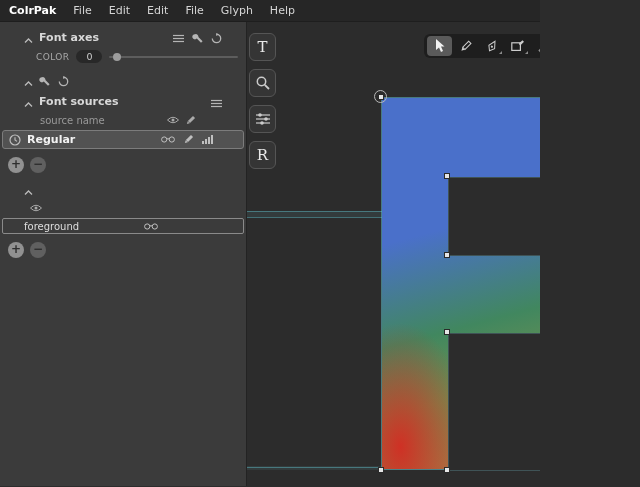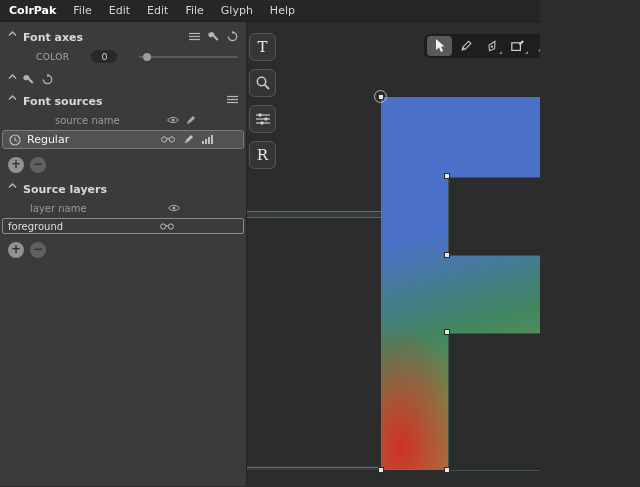--- a/index.html
+++ b/index.html
@@ -9,32 +9,32 @@
 
   
   .menubar{height:22px;background:#262626;display:flex;align-items:center;gap:17px;padding:0 9px;font-size:11px;color:#d4d4d4;border-bottom:1px solid #1e1e1e}
   .app-title{font-weight:bold;color:#fff}
   .menu-item{cursor:default}
 
   .body{display:flex;height:464px}
 
   
   .sidebar{width:247px;background:#3b3b3b;border-right:1px solid #232323;font-size:11px;color:#ccc;padding-top:5px;flex:none}
-  .sec{display:flex;align-items:flex-start;gap:6px;padding:4px 8px;height:21px}
+  .sec{display:flex;align-items:flex-end;gap:6px;padding:4px 24px;height:21px}
   .sec .title{font-weight:bold;color:#d8d8d8;flex:1}
   .hdr-icons{display:flex;align-items:center;gap:8px}
   .srow{display:flex;align-items:center;gap:6px;padding:2px 8px;color:#999;font-size:10px;height:16px}
   .row-selected{margin:2px 2px;background:#525252;border:1px solid #7c7c7c;border-radius:3px;display:flex;align-items:center;gap:6px;padding:0 6px;height:19px}
-  .row-selected .name{font-weight:normal;color:#f2f2f2;flex:1;font-size:11px}
-  .layer-box{margin:2px 2px;border:1px solid #8a8a8a;border-radius:2px;display:flex;align-items:center;gap:6px;padding:0 5px;height:16px;font-size:10px;color:#ddd}
+  .row-selected .name{font-weight:bold;color:#f2f2f2;flex:1;font-size:11px}
+  .layer-box{margin:2px 2px;border:1px solid #8a8a8a;border-radius:2px;display:flex;align-items:center;gap:6px;padding:0 21px;height:16px;font-size:10px;color:#ddd}
   .layer-box .name{flex:1}
   .addrem{display:flex;gap:6px;padding:6px 8px}
   .circle-btn{width:16px;height:16px;border-radius:50%;background:#919191;color:#2e2e2e;font-size:12px;line-height:14px;text-align:center;font-weight:bold;cursor:pointer}
   .circle-btn.minus{background:#606060}
-  .axis-row{display:flex;align-items:center;padding:2px 8px 7px 8px;gap:22px}
+  .axis-row{display:flex;align-items:center;padding:2px 8px 7px 8px;gap:7px}
   .axis-label{color:#a8a8a8;font-size:9px;margin-left:28px;letter-spacing:.4px}
   .axis-value{background:#282828;border-radius:7px;min-width:26px;text-align:center;font-size:9.5px;color:#ccc;padding:1px 5px;height:13px;line-height:11px}
   .slider{flex:1;position:relative;height:10px}
   .slider .track{position:absolute;left:0;right:0;top:4px;height:2px;background:#5d5d5d;border-radius:1px}
   .slider .thumb{position:absolute;left:4px;top:1px;width:8px;height:8px;border-radius:50%;background:#9d9d9d}
 
   
   .canvas{position:relative;flex:1;background:#2c2c2c;overflow:hidden}
   .tabcol{position:absolute;left:2px;top:11px;display:flex;flex-direction:column;gap:8px}
   .tab-btn{width:27px;height:28px;background:#353535;border:1px solid #555;border-radius:6px;display:flex;align-items:center;justify-content:center;color:#e8e8e8;cursor:pointer}
@@ -153,21 +153,21 @@
               <svg width="11" height="9">
                 <g stroke="#b5b5b5" stroke-width="1.2">
                   <line x1="0" y1="1.5" x2="11" y2="1.5"></line>
                   <line x1="0" y1="4.5" x2="11" y2="4.5"></line>
                   <line x1="0" y1="7.5" x2="11" y2="7.5"></line>
                 </g>
               </svg>
             </span>
         </span>
       </div>
-      <div class="srow" style="padding-left:55px;padding-right:50px">
+      <div class="srow" style="padding-left:40px;padding-right:50px">
         <span style="flex:1">source name</span>
         <span>
             <svg width="12" height="8">
               <path d="M0.5 4 Q6 -1.5 11.5 4 Q6 9.5 0.5 4 Z" fill="none" stroke="#aaa"></path>
               <circle cx="6" cy="4" r="1.5" fill="#aaa"></circle>
             </svg>
           </span>
         <span>
             <svg width="11" height="11">
               <g transform="rotate(45 5.5 5.5)">
@@ -215,24 +215,22 @@
         <span class="circle-btn">+</span>
         <span class="circle-btn minus">−</span>
       </div>
 
       <div class="sec">
         <span>
             <svg width="9" height="6" viewBox="0 0 9 6">
               <polyline points="1,4.5 4.5,1 8,4.5" fill="none" stroke="#bbb" stroke-width="1.3"></polyline>
             </svg>
           </span>
-        <span class="title">Source layers</span>
       </div>
       <div class="srow" style="padding-left:30px;padding-right:66px">
-        <span style="flex:1">layer name</span>
         <span>
             <svg width="12" height="8">
               <path d="M0.5 4 Q6 -1.5 11.5 4 Q6 9.5 0.5 4 Z" fill="none" stroke="#aaa"></path>
               <circle cx="6" cy="4" r="1.5" fill="#aaa"></circle>
             </svg>
           </span>
       </div>
       <div class="layer-box">
         <span class="name">foreground</span>
         <span style="margin-right:64px">

